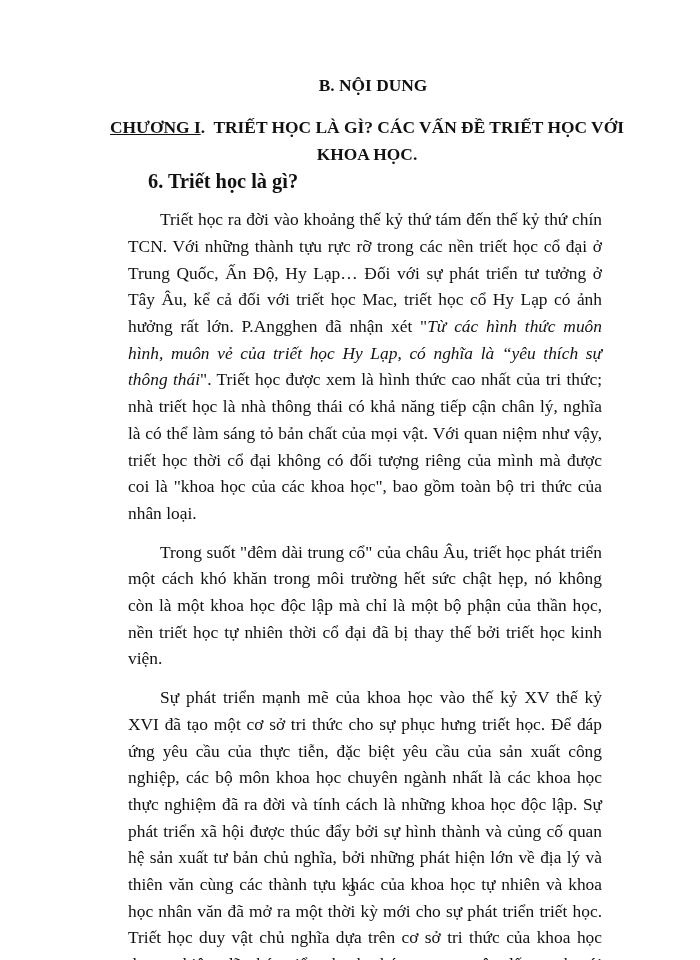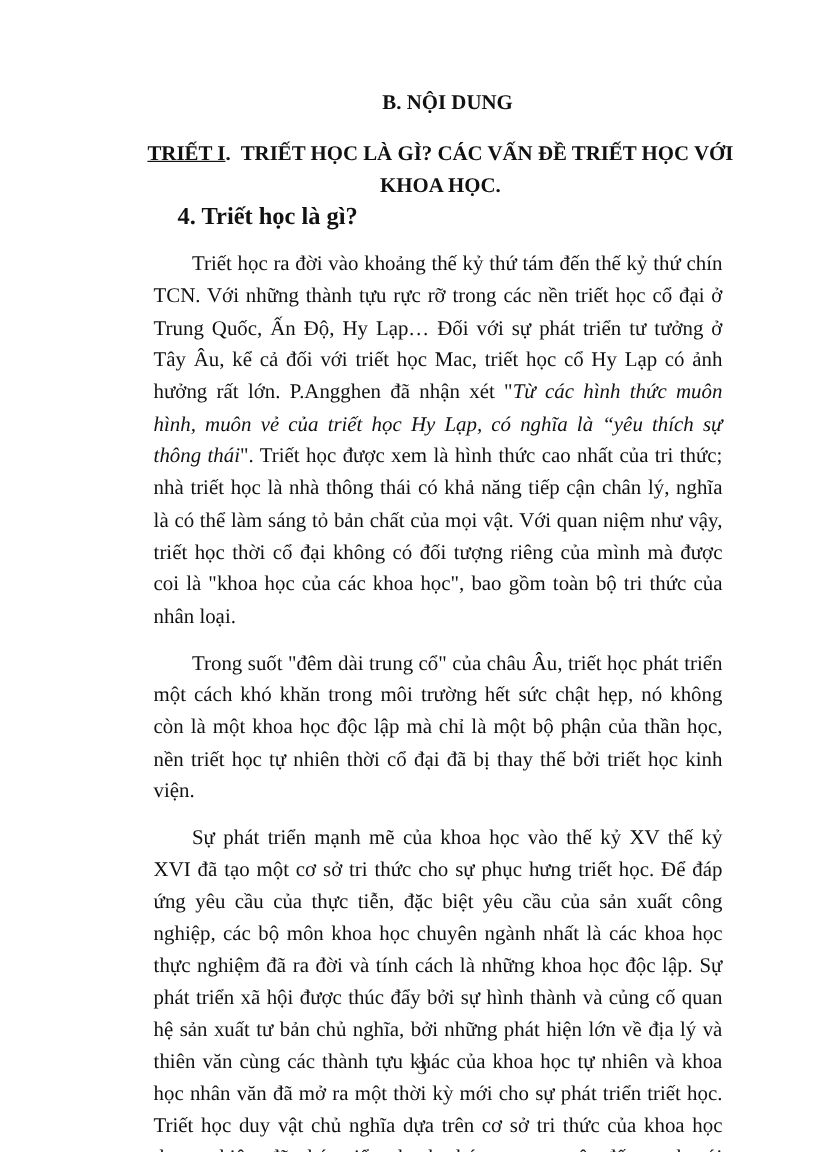--- a/index.html
+++ b/index.html
@@ -80,23 +80,23 @@
     }
   </style>
 </head>
 <body>
 
 <div class="page">
   <div class="content">
 
     <h2 class="section-heading">B. NỘI DUNG</h2>
 
-    <h1 class="chapter-heading"><span class="chapter-label">TRIẾT I</span><span style="white-space:pre">.  </span><span>TRIẾT HỌC LÀ GÌ? CÁC VẤN ĐỀ TRIẾT HỌC VỚI KHOA HỌC.</span></h1>
+    <h1 class="chapter-heading"><span class="chapter-label">CHƯƠNG I</span><span style="white-space:pre">.  </span><span>TRIẾT HỌC LÀ GÌ? CÁC VẤN ĐỀ TRIẾT HỌC VỚI KHOA HỌC.</span></h1>
 
-    <h3 class="subsection">4. Triết học là gì?</h3>
+    <h3 class="subsection">6. Triết học là gì?</h3>
 
     <p class="para"><span>Triết học ra đời vào khoảng thế kỷ thứ tám đến thế kỷ thứ chín TCN. Với những thành tựu rực rỡ trong các nền triết học cổ đại ở Trung Quốc, Ấn Độ, Hy Lạp… Đối với sự phát triển tư tưởng ở Tây Âu, kể cả đối với triết học Mac, triết học cổ Hy Lạp có ảnh hưởng rất lớn. P.Angghen đã nhận xét "</span><em>Từ các hình thức muôn hình, muôn vẻ của triết học Hy Lạp, có nghĩa là “yêu thích  sự thông thái</em><span>". Triết học được xem là hình thức cao nhất của tri thức; nhà triết học là nhà thông thái có khả năng tiếp cận chân lý, nghĩa là có thể làm sáng tỏ bản chất của mọi vật. Với quan niệm như vậy, triết học thời cổ đại không có đối tượng riêng của mình mà được coi là "khoa học của các khoa học", bao gồm toàn bộ tri thức của nhân loại.</span></p>
 
     <p class="para">Trong suốt "đêm dài trung cổ" của châu Âu, triết học phát triển một cách khó khăn trong môi trường hết sức chật hẹp, nó không còn là một khoa học độc lập mà chỉ là một bộ phận của thần học, nền triết học tự nhiên thời cổ đại đã bị thay thế bởi triết học kinh viện.</p>
 
     <p class="para">Sự phát triển mạnh mẽ của khoa học vào thế kỷ XV thế kỷ XVI đã tạo một cơ sở tri thức cho sự phục hưng triết học. Để đáp ứng yêu cầu của thực tiễn, đặc biệt yêu cầu của sản xuất công nghiệp, các bộ môn khoa học chuyên ngành nhất là các khoa học thực nghiệm đã ra đời và tính cách là những khoa học độc lập. Sự phát triển xã hội được thúc đẩy bởi sự hình thành và củng cố quan hệ sản xuất tư bản chủ nghĩa, bởi những phát hiện lớn về địa lý và thiên văn cùng các thành tựu khác của khoa học tự nhiên và khoa học nhân văn đã mở ra một thời kỳ mới cho sự phát triển triết học. Triết học duy vật chủ nghĩa dựa trên cơ sở tri thức của khoa học thực nghiệm đã phát triển nhanh chóng trong cuộc đấu tranh với chủ nghĩa duy tâm vào tôn giáo đã đạt tới đỉnh cao mới trong chủ nghĩa duy vật thế kỷ XVI - XVII ở Anh, Pháp, Hy lạp và những đại biểu tiêu biểu như Ph.</p>
 
   </div>
 
   <div class="page-number">3</div>

